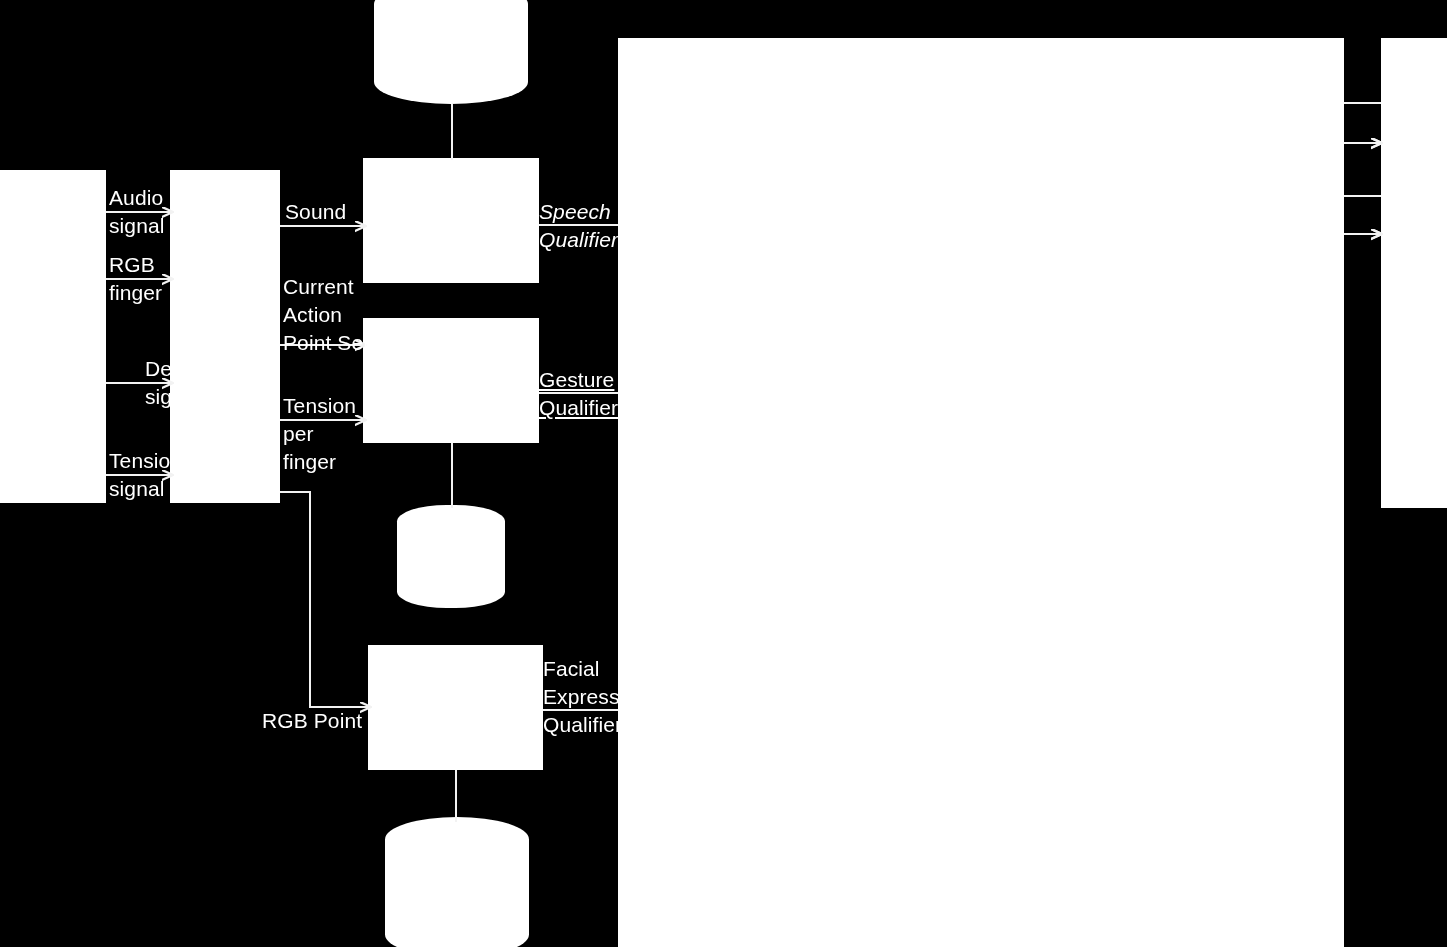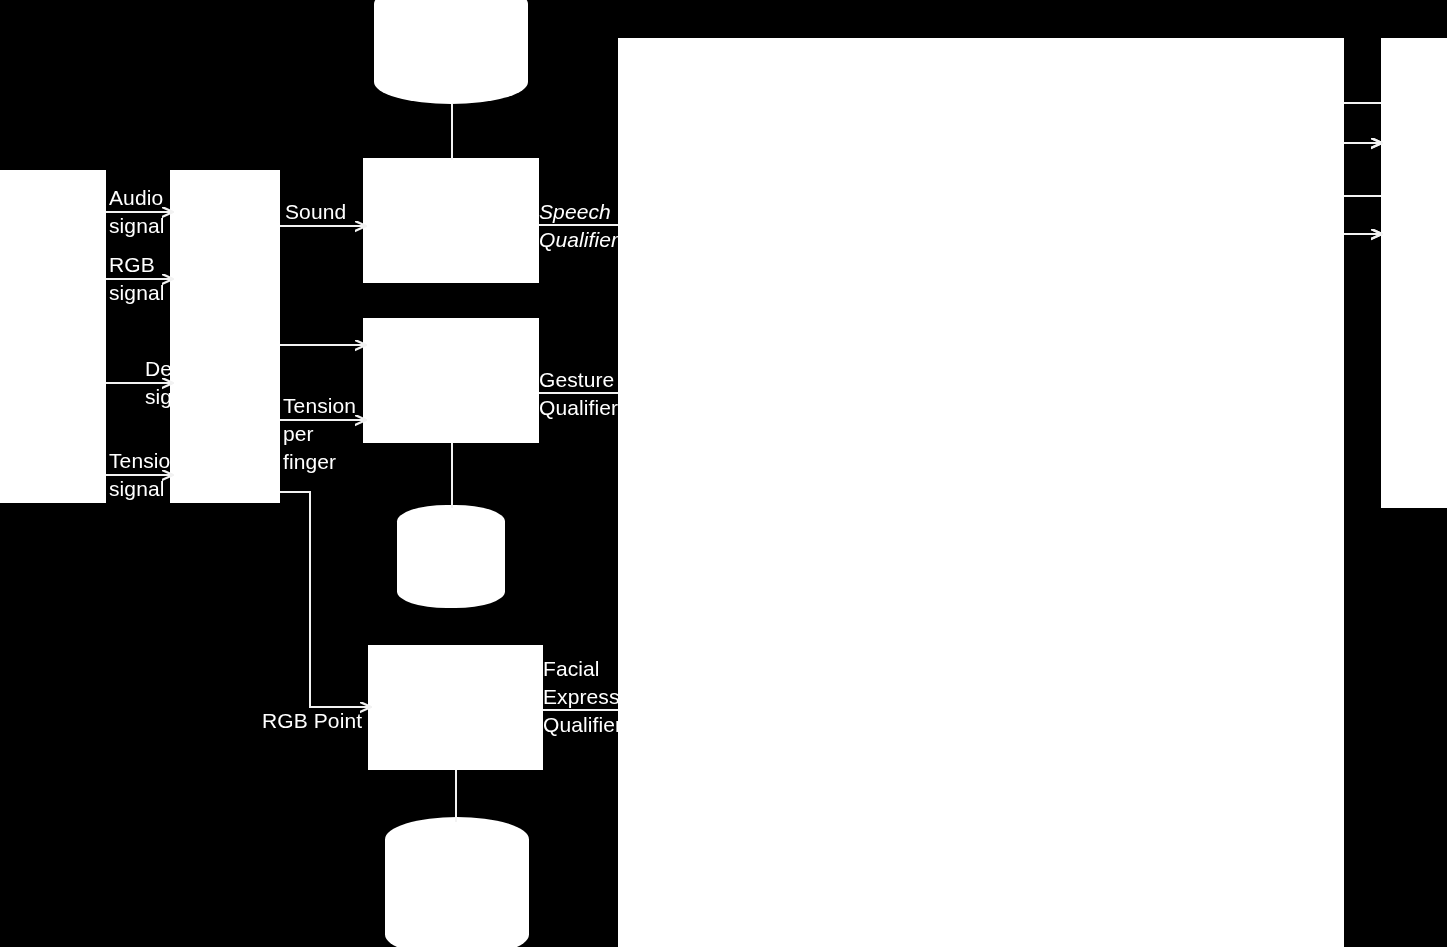--- a/index.html
+++ b/index.html
@@ -109,41 +109,44 @@
     <line x1="1344" y1="234" x2="1381" y2="234" stroke="#f2f2f2" stroke-width="2" marker-end="url(#ah)"></line>
 
     <line x1="1344" y1="103" x2="1381" y2="103" stroke="#f2f2f2" stroke-width="2"></line>
     <line x1="1344" y1="196" x2="1381" y2="196" stroke="#f2f2f2" stroke-width="2"></line>
   </svg>
 
   <div class="lbl" style="left:109px; top:184px;">Audio
 signal</div>
 
   <div class="lbl" style="left:109px; top:251px;">RGB
-signal</div>
+finger</div>
 
   <div class="lbl" style="left:109px; top:355px;margin-left:36px;">Depth
 signal</div>
 
   <div class="lbl" style="left:109px; top:447px;">Tension
 signal</div>
 
   <div class="lbl" style="left:285px; top:198px;">Sound</div>
 
+  <div class="lbl" style="left:283px; top:273px;">Current
+Action
+Point Set</div>
 
   <div class="lbl" style="left:283px; top:392px;">Tension
 per
 finger</div>
 
   <div class="lbl" style="left:262px; top:707px;">RGB Point</div>
 
   <div class="lbl" style="left:539px; top:198px;font-style:italic;">Speech
 Qualifier</div>
 
-  <div class="lbl" style="left:539px; top:366px;">Gesture
+  <div class="lbl" style="left:539px; top:366px;text-decoration:underline;">Gesture
 Qualifier</div>
 
   <div class="lbl" style="left:543px; top:655px;">Facial
 Expression
 Qualifier</div>
 
   <div class="box" style="left:618px; top:38px; width:726px; height:909px;"></div>
 
   <div class="lbl" style="left:1288px; top:106px; font-size:16px;">ation</div>
 

